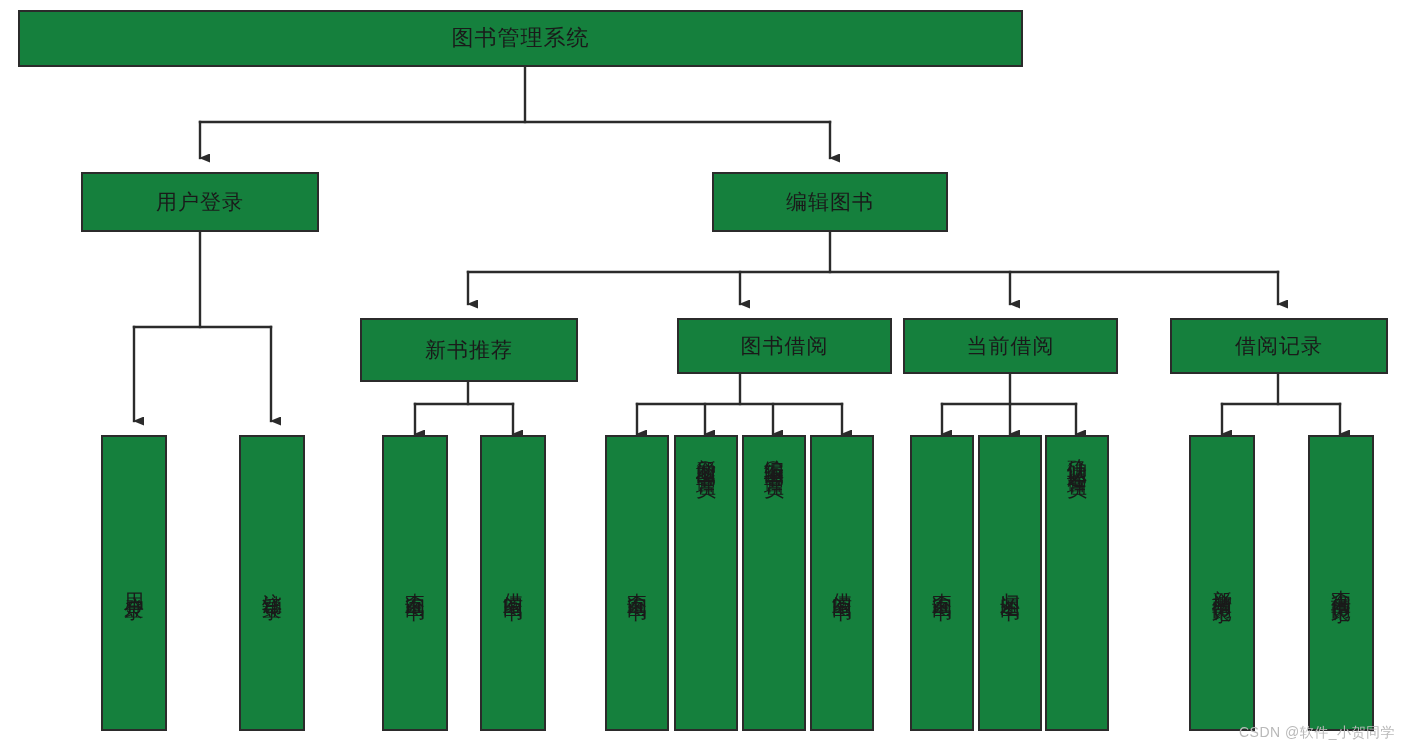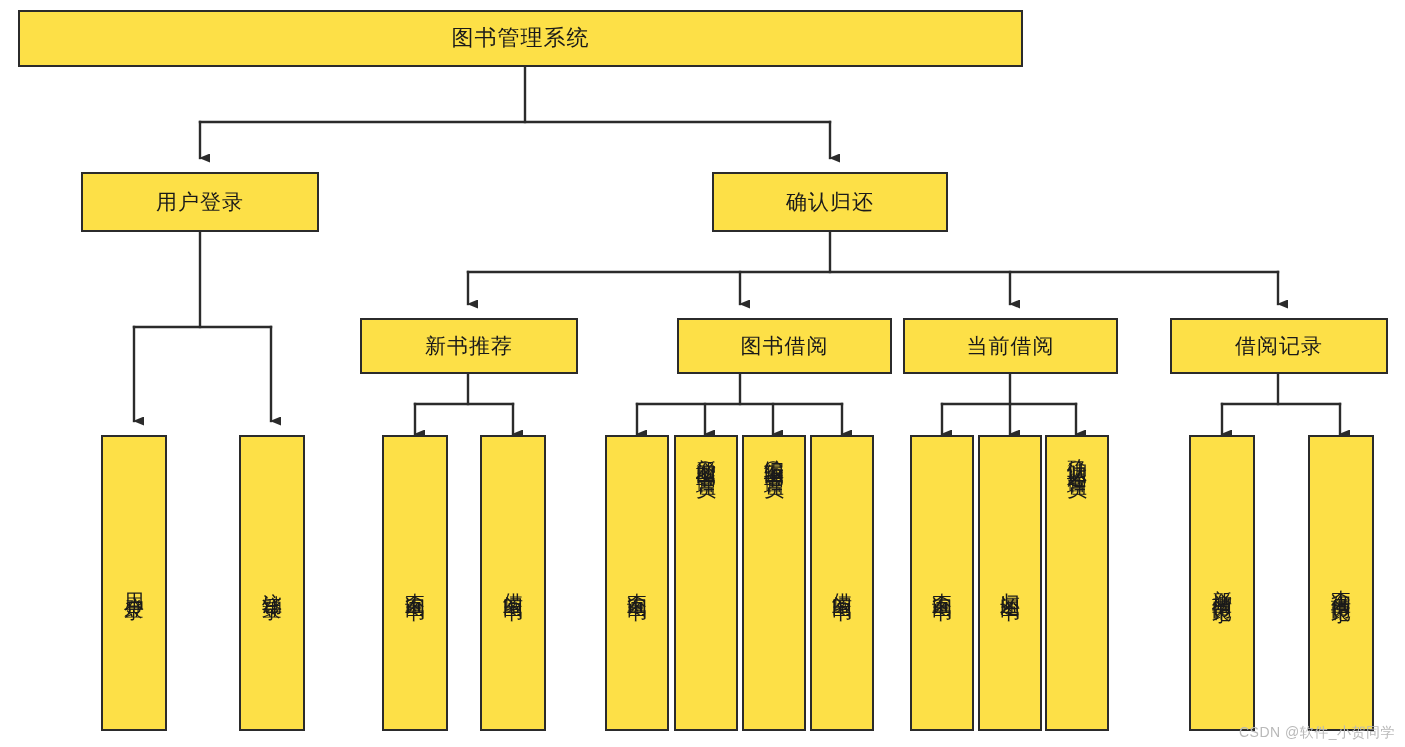--- a/index.html
+++ b/index.html
@@ -21,21 +21,21 @@
     position: absolute;
     left: 0;
     top: 0;
     width: 1405px;
     height: 747px;
     pointer-events: none;
   }
   .node {
     position: absolute;
     box-sizing: border-box;
-    background: #fde047;
+    background: #15803d;
     border: 2px solid #2b2b2b;
     display: flex;
     align-items: center;
     justify-content: center;
     color: #1a1a1a;
   }
   .node.horiz {
     font-size: 21px;
     letter-spacing: 1px;
     line-height: 1.1;
@@ -128,24 +128,24 @@
 
   <div class="node horiz root" style="left:18px; top:10px; width:1005px; height:57px;">
     <span>图书管理系统</span>
   </div>
 
   <div class="node horiz" style="left:81px; top:172px; width:238px; height:60px;">
     <span>用户登录</span>
   </div>
 
   <div class="node horiz" style="left:712px; top:172px; width:236px; height:60px;">
-    <span>确认归还</span>
-  </div>
-
-  <div class="node horiz" style="left:360px; top:318px; width:218px; height:56px;align-items:center;">
+    <span>编辑图书</span>
+  </div>
+
+  <div class="node horiz" style="left:360px; top:318px; width:218px; height:64px;align-items:center;">
     <span>新书推荐</span>
   </div>
 
   <div class="node horiz" style="left:633px; top:318px; width:215px; height:56px;margin-left:44px;">
     <span>图书借阅</span>
   </div>
 
   <div class="node horiz" style="left:903px; top:318px; width:215px; height:56px;">
     <span>当前借阅</span>
   </div>

